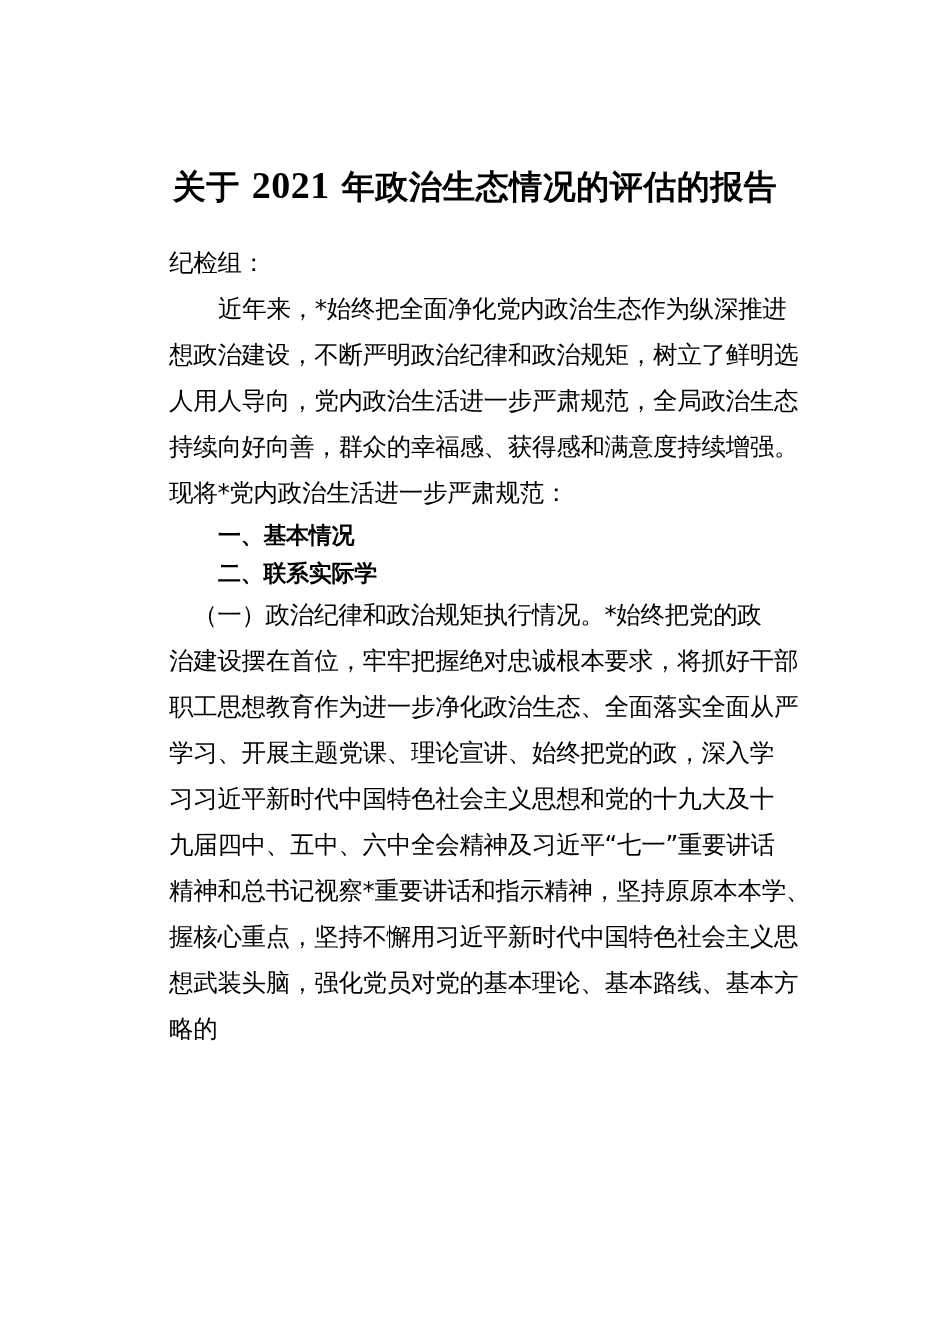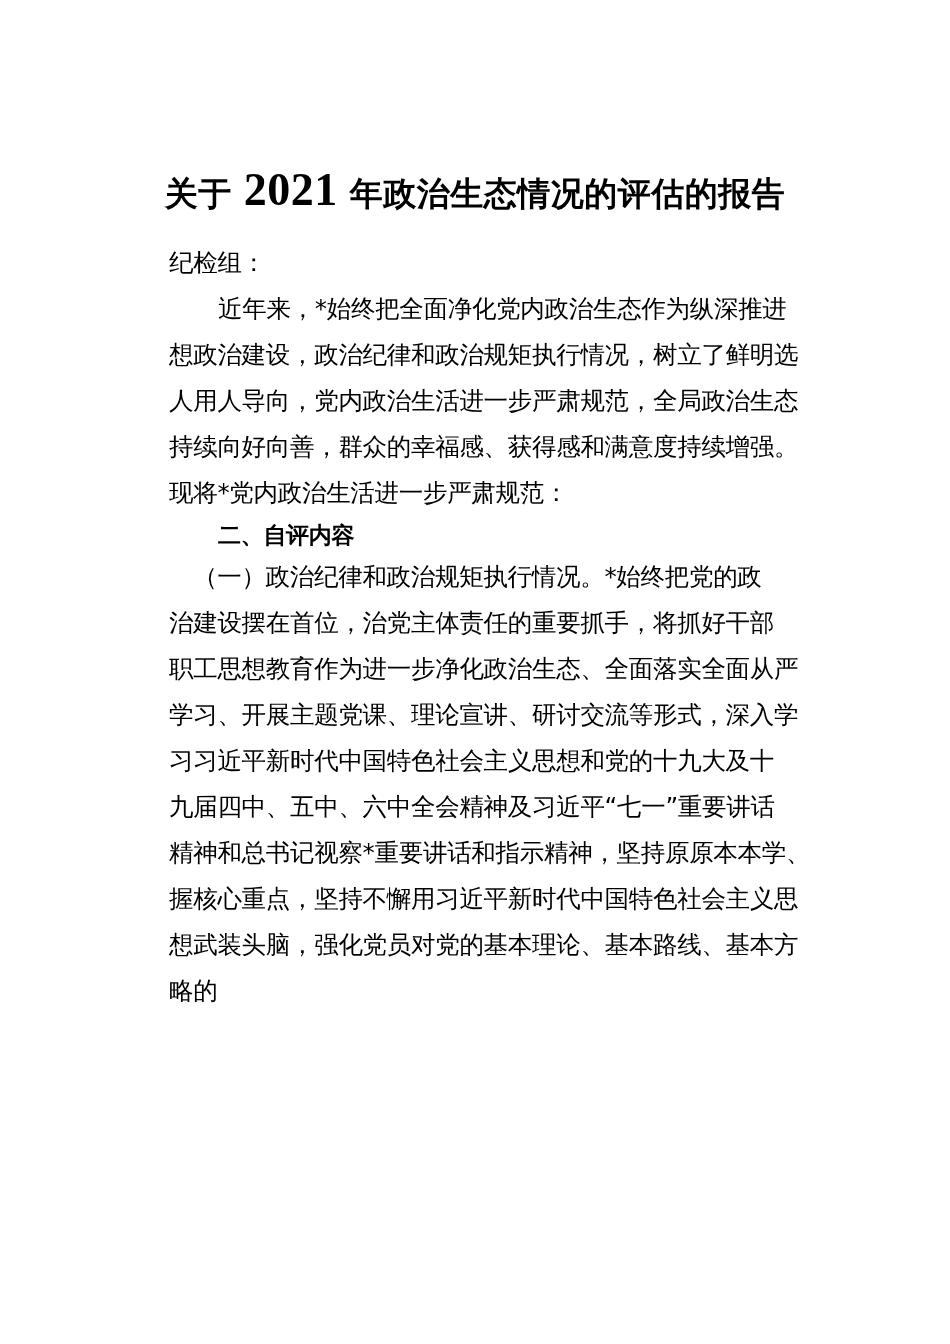--- a/index.html
+++ b/index.html
@@ -30,21 +30,21 @@
       width: 950px;
       text-align: center;
       font-size: 33px;
       font-weight: bold;
       letter-spacing: 0.5px;
       white-space: nowrap;
     }
     .title .year {
       font-family: "Liberation Serif", "DejaVu Serif", serif;
       font-weight: bold;
-      font-size: 46px;
+      font-size: 38px;
     }
     .body-text {
       position: absolute;
       left: 145px;
       top: 240px;
       width: 670px;
     }
     .line {
       height: 46px;
       line-height: 46px;
@@ -72,33 +72,34 @@
 <div class="page">
 
   <div class="title"><span>关于 </span><span class="year">2021</span><span> 年政治生态情况的评估的报告</span></div>
 
   <div class="body-text">
 
     <div class="line salutation">纪检组：</div>
 
     <div>
       <div class="line indent">近年来，*始终把全面净化党内政治生态作为纵深推进</div>
-      <div class="line">想政治建设，政治纪律和政治规矩执行情况，树立了鲜明选</div>
+      <div class="line">想政治建设，不断严明政治纪律和政治规矩，树立了鲜明选</div>
       <div class="line">人用人导向，党内政治生活进一步严肃规范，全局政治生态</div>
       <div class="line">持续向好向善，群众的幸福感、获得感和满意度持续增强。</div>
       <div class="line">现将*党内政治生活进一步严肃规范：</div>
     </div>
 
-    <div class="line indent heading">二、自评内容</div>
+    <div class="line indent heading">一、基本情况</div>
+    <div class="line indent heading">二、联系实际学</div>
 
     <div>
       <div class="line indent" style="padding-left:24px">（一）政治纪律和政治规矩执行情况。*始终把党的政</div>
-      <div class="line">治建设摆在首位，治党主体责任的重要抓手，将抓好干部</div>
+      <div class="line">治建设摆在首位，牢牢把握绝对忠诚根本要求，将抓好干部</div>
       <div class="line">职工思想教育作为进一步净化政治生态、全面落实全面从严</div>
-      <div class="line">学习、开展主题党课、理论宣讲、研讨交流等形式，深入学</div>
+      <div class="line">学习、开展主题党课、理论宣讲、始终把党的政，深入学</div>
       <div class="line">习习近平新时代中国特色社会主义思想和党的十九大及十</div>
       <div class="line">九届四中、五中、六中全会精神及习近平“七一”重要讲话</div>
       <div class="line">精神和总书记视察*重要讲话和指示精神，坚持原原本本学、</div>
       <div class="line">握核心重点，坚持不懈用习近平新时代中国特色社会主义思</div>
       <div class="line">想武装头脑，强化党员对党的基本理论、基本路线、基本方</div>
       <div class="line">略的</div>
     </div>
 
   </div>
 </div>

